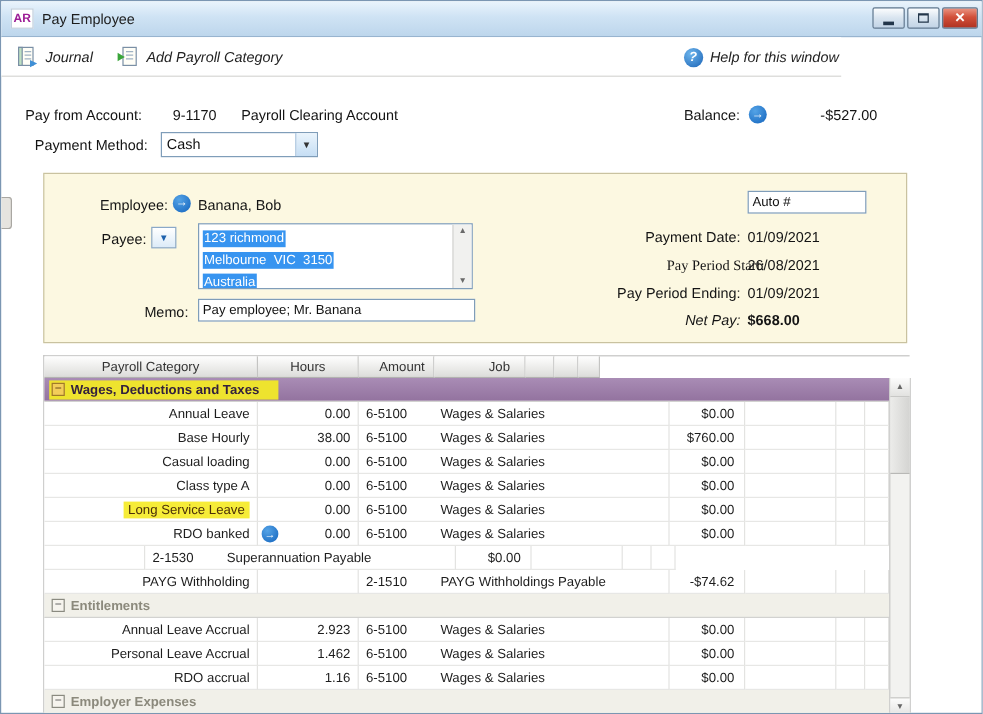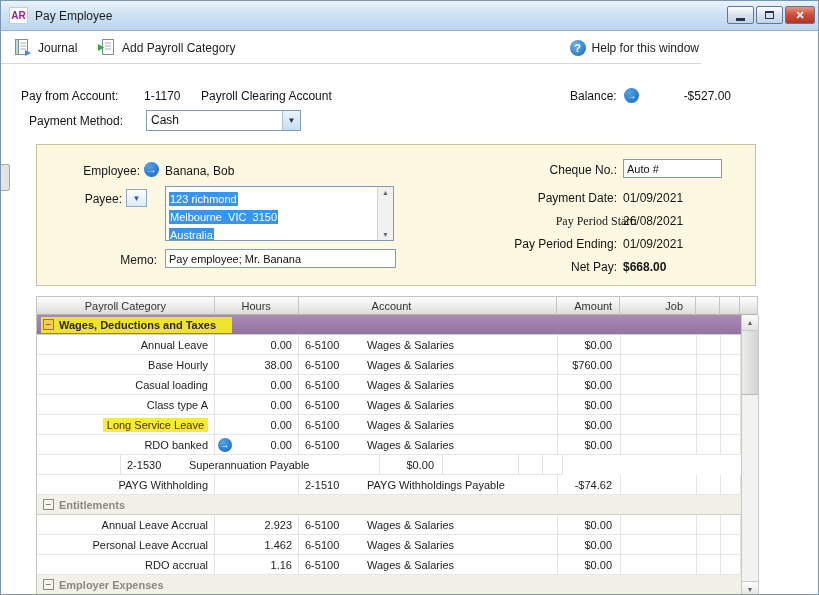--- a/index.html
+++ b/index.html
@@ -19,21 +19,21 @@
   .win-btn { width:27px; height:18px; border:1px solid #62788e; border-radius:2px;
              background:linear-gradient(#fcfdfe,#d8e4ef 50%,#c2d4e6);
              display:flex; align-items:center; justify-content:center; }
   .win-btn.close { width:30px; background:linear-gradient(#ea9482,#d2503a 45%,#b03322); }
   .glyph-min { width:9px; height:3px; background:#23364a; margin-top:8px; }
   .glyph-max { width:9px; height:8px; border:1px solid #23364a; border-top-width:2px; }
   .glyph-close { color:#fff; font-size:11px; font-weight:bold; line-height:11px; }
 
   
   .toolbar { position:absolute; left:0; top:30px; width:700px; height:33px; background:#fff;
-             border-bottom:1px solid #d6d6d4; }
+             border-bottom:1px solid #d6d6d4;font-style:italic; }
   .tb-btn { position:absolute; top:4px; height:25px; display:flex; align-items:center; gap:6px;
             font-size:12px; color:#222; padding:0 6px; cursor:default; }
   .tb-journal { left:6px; }
   .tb-add { left:90px; }
   .tb-help { position:absolute; right:0px; top:4px; height:25px; display:flex; align-items:center;
              gap:6px; font-size:12px; color:#222; padding:0 2px; }
   .help-ic { width:16px; height:16px; border-radius:50%;
              background:radial-gradient(circle at 35% 30%, #6db5ec, #1b63b6);
              color:#fff; font-size:11px; font-weight:bold;
              display:flex; align-items:center; justify-content:center; }
@@ -41,22 +41,22 @@
   
   .lbl { position:absolute; font-size:12px; color:#141414; white-space:nowrap; }
   .val { position:absolute; font-size:12px; color:#141414; white-space:nowrap; }
   .ra { text-align:right; }
   .zoom { width:15px; height:15px; border-radius:50%;
           background:radial-gradient(circle at 35% 30%, #54a3e6, #1263bd);
           color:#fff; font-size:10px; font-weight:bold; line-height:15px; text-align:center; }
   .zoom.abs { position:absolute; }
   input.fld { position:absolute; border:1px solid #7f9db9; font-size:11px; padding:1px 3px; background:#fff; color:#111; }
 
-  .combo { position:absolute; left:133px; top:109px; width:155px; height:21px;
-           border:1px solid #7f9db9; background:#fff; display:flex;margin-left:12px; }
+  .combo { position:absolute; left:133px; top:109px; width:131px; height:21px;
+           border:1px solid #7f9db9; background:#fff; display:flex; }
   .combo-text { flex:1; font-size:12px; padding:2px 4px; color:#111; }
   .combo-btn { width:18px; border-left:1px solid #a9c4de;
                background:linear-gradient(#eaf4fc,#c6def4); color:#333; font-size:8px;
                display:flex; align-items:center; justify-content:center; }
 
   
   .emp-panel { position:absolute; left:35px; top:143px; width:720px; height:142px;
                background:#fcf8e1; border:1px solid #c9c2a0; }
   .emp-panel .lbl, .emp-panel .val { position:absolute; }
   .dd-btn { position:absolute; left:89px; top:44px; width:21px; height:18px;
@@ -171,38 +171,37 @@
     </div>
     <div class="tb-help">
       <span class="help-ic">?</span>
       <span>Help for this window</span>
     </div>
   </div>
 
   <div class="side-tab"></div>
 
   <div class="lbl" style="left:20px;top:88px;">Pay from Account:</div>
-  <div class="val" style="left:143px;top:88px;">1-1170</div>
+  <div class="val" style="left:143px;top:88px;">9-1170</div>
   <div class="val" style="left:200px;top:88px;">Payroll Clearing Account</div>
   <div class="lbl" style="left:569px;top:88px;">Balance:</div>
   <div class="zoom abs" style="left:623px;top:87px;">→</div>
   <div class="val ra" style="left:648px;top:88px;width:82px;">-$527.00</div>
 
   <div class="lbl" style="left:28px;top:113px;">Payment Method:</div>
   <div class="combo">
     <div class="combo-text">Cash</div>
     <div class="combo-btn">▼</div>
   </div>
 
   <div class="emp-panel">
     <div class="lbl ra" style="left:6px;top:19px;width:97px;">Employee:</div>
     <div class="zoom abs" style="left:107px;top:17px;">→</div>
     <div class="val" style="left:128px;top:19px;">Banana, Bob</div>
 
-    <div class="lbl ra" style="left:420px;top:18px;width:160px;">Cheque No.:</div>
     <input class="fld" style="left: 586px; top: 14px; width: 99px; height: 19px;" value="Auto #">
 
     <div class="lbl ra" style="left:6px;top:47px;width:79px;">Payee:</div>
     <div class="dd-btn">
         <span>▼</span>
       </div>
     <div class="payee-box">
       <span class="sel-line">123 richmond</span><br>
       <span class="sel-line">Melbourne  VIC  3150</span><br>
       <span class="sel-line">Australia</span>
@@ -217,29 +216,28 @@
 
     <div class="lbl ra" style="left:440px;top:69px;width:160px;font-family:Liberation Serif, serif;">Pay Period Start:</div>
     <div class="val" style="left:586px;top:69px;">26/08/2021</div>
 
     <div class="lbl ra" style="left:420px;top:92px;width:160px;">Pay Period Ending:</div>
     <div class="val" style="left:586px;top:92px;">01/09/2021</div>
 
     <div class="lbl ra" style="left:6px;top:108px;width:114px;">Memo:</div>
     <input class="fld" style="left: 128px; top: 104px; width: 231px; height: 19px;" value="Pay employee; Mr. Banana">
 
-    <div class="lbl ra" style="left:420px;top:115px;width:160px;">Net Pay:</div>
+    <div class="lbl ra" style="left:420px;top:115px;width:160px;font-style:italic;">Net Pay:</div>
     <div class="val" style="left:586px;top:115px;font-weight:bold;">$668.00</div>
   </div>
 
   <div class="grid">
     <div class="ghead">
       <div class="hcell c-cat hc-cat">Payroll Category</div>
       <div class="hcell c-hours hc-hours">Hours</div>
-      <div class="hcell c-acct hc-acct">Account</div>
       <div class="hcell c-amt hc-amt">Amount</div>
       <div class="hcell c-job hc-job">Job</div>
       <div class="hcell c-n1"></div>
       <div class="hcell c-n2"></div>
       <div class="hcell c-sc"></div>
     </div>
     <div class="grid-body">
         <div class="grow g-purple">
           <span class="g-hl-wrap">
             <span class="gicon gicon-gold">−</span>

